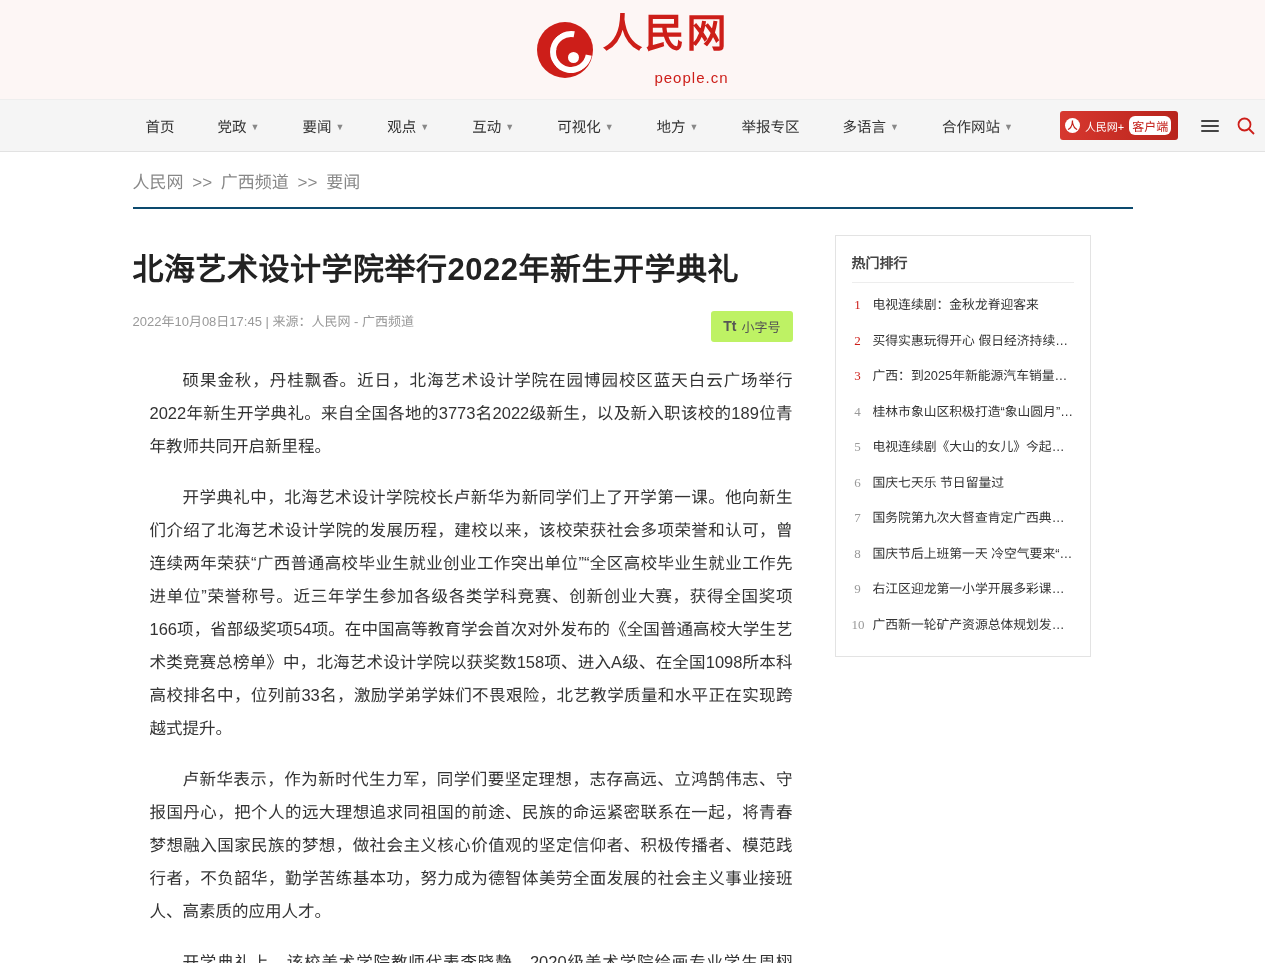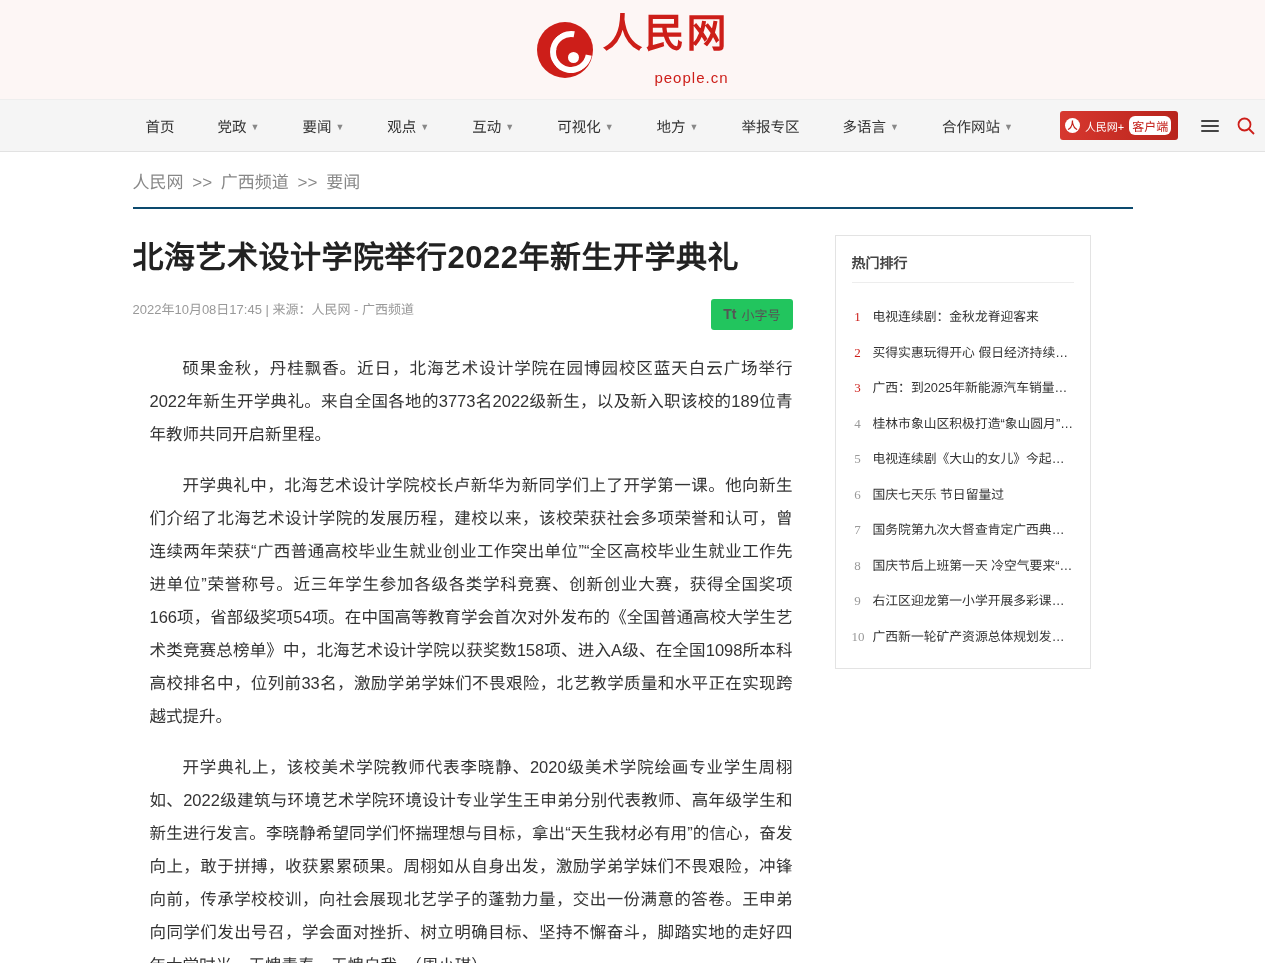--- a/index.html
+++ b/index.html
@@ -199,39 +199,39 @@
     margin: 0 auto;
     display: flex;
     gap: 42px;
     padding-top: 26px;
   }
   .article { width: 660px; }
   h1.title {
     font-size: 31px;
     font-weight: bold;
     color: #222;
-    margin: 2px 0 20px 0;
+    margin: 14px 0 20px 0;
     line-height: 1.35;
     letter-spacing: 0.5px;
   }
   .meta-row {
     display: flex;
     align-items: flex-start;
     justify-content: space-between;
     margin-bottom: 22px;
   }
   .meta {
     font-size: 13px;
     color: #999;
   }
   .fontsize-box {
     display: flex;
     align-items: center;
     gap: 5px;
-    background: #22c55e;
+    background: #bef264;
     border-radius: 3px;
     padding: 6px 12px;
     font-size: 13px;
     color: #555;
     cursor: pointer;
   }
   .fontsize-box .tt {
     font-weight: bold;
     font-size: 14px;
   }
@@ -248,21 +248,21 @@
   .sidebar { width: 256px; }
   .rank-box {
     border: 1px solid #e3e3e3;
     padding: 16px 16px 14px 16px;
   }
   .rank-title {
     font-size: 14px;
     color: #444;
     font-weight: bold;
     padding-bottom: 10px;
-    margin-bottom: 16px;
+    margin-bottom: 4px;
     border-bottom: 1px solid #ededed;
   }
   .rank-item {
     display: flex;
     align-items: baseline;
     gap: 9px;
     padding: 8px 0;
     font-size: 12.8px;
     line-height: 1.5;
     color: #333;
@@ -386,20 +386,21 @@
     <div class="meta-row">
       <div class="meta">2022年10月08日17:45 | 来源：人民网 - 广西频道</div>
       <div class="fontsize-box">
         <span class="tt">Tt</span>
         <span>小字号</span>
       </div>
     </div>
 
     <p>硕果金秋，丹桂飘香。近日，北海艺术设计学院在园博园校区蓝天白云广场举行2022年新生开学典礼。来自全国各地的3773名2022级新生，以及新入职该校的189位青年教师共同开启新里程。</p>
     <p>开学典礼中，北海艺术设计学院校长卢新华为新同学们上了开学第一课。他向新生们介绍了北海艺术设计学院的发展历程，建校以来，该校荣获社会多项荣誉和认可，曾连续两年荣获“广西普通高校毕业生就业创业工作突出单位”“全区高校毕业生就业工作先进单位”荣誉称号。近三年学生参加各级各类学科竞赛、创新创业大赛，获得全国奖项166项，省部级奖项54项。在中国高等教育学会首次对外发布的《全国普通高校大学生艺术类竞赛总榜单》中，北海艺术设计学院以获奖数158项、进入A级、在全国1098所本科高校排名中，位列前33名，激励学弟学妹们不畏艰险，北艺教学质量和水平正在实现跨越式提升。</p>
+    <p>卢新华表示，作为新时代生力军，同学们要坚定理想，志存高远、立鸿鹄伟志、守报国丹心，把个人的远大理想追求同祖国的前途、民族的命运紧密联系在一起，将青春梦想融入国家民族的梦想，做社会主义核心价值观的坚定信仰者、积极传播者、模范践行者，不负韶华，勤学苦练基本功，努力成为德智体美劳全面发展的社会主义事业接班人、高素质的应用人才。</p>
     <p>开学典礼上，该校美术学院教师代表李晓静、2020级美术学院绘画专业学生周栩如、2022级建筑与环境艺术学院环境设计专业学生王申弟分别代表教师、高年级学生和新生进行发言。李晓静希望同学们怀揣理想与目标，拿出“天生我材必有用”的信心，奋发向上，敢于拼搏，收获累累硕果。周栩如从自身出发，激励学弟学妹们不畏艰险，冲锋向前，传承学校校训，向社会展现北艺学子的蓬勃力量，交出一份满意的答卷。王申弟向同学们发出号召，学会面对挫折、树立明确目标、坚持不懈奋斗，脚踏实地的走好四年大学时光，无愧青春，无愧自我。（周小琪）</p>
 
   </div>
 
   <div class="sidebar">
     <div class="rank-box">
       <div class="rank-title">热门排行</div>
 
       <div class="rank-item top">
         <span class="rank-num">1</span>

